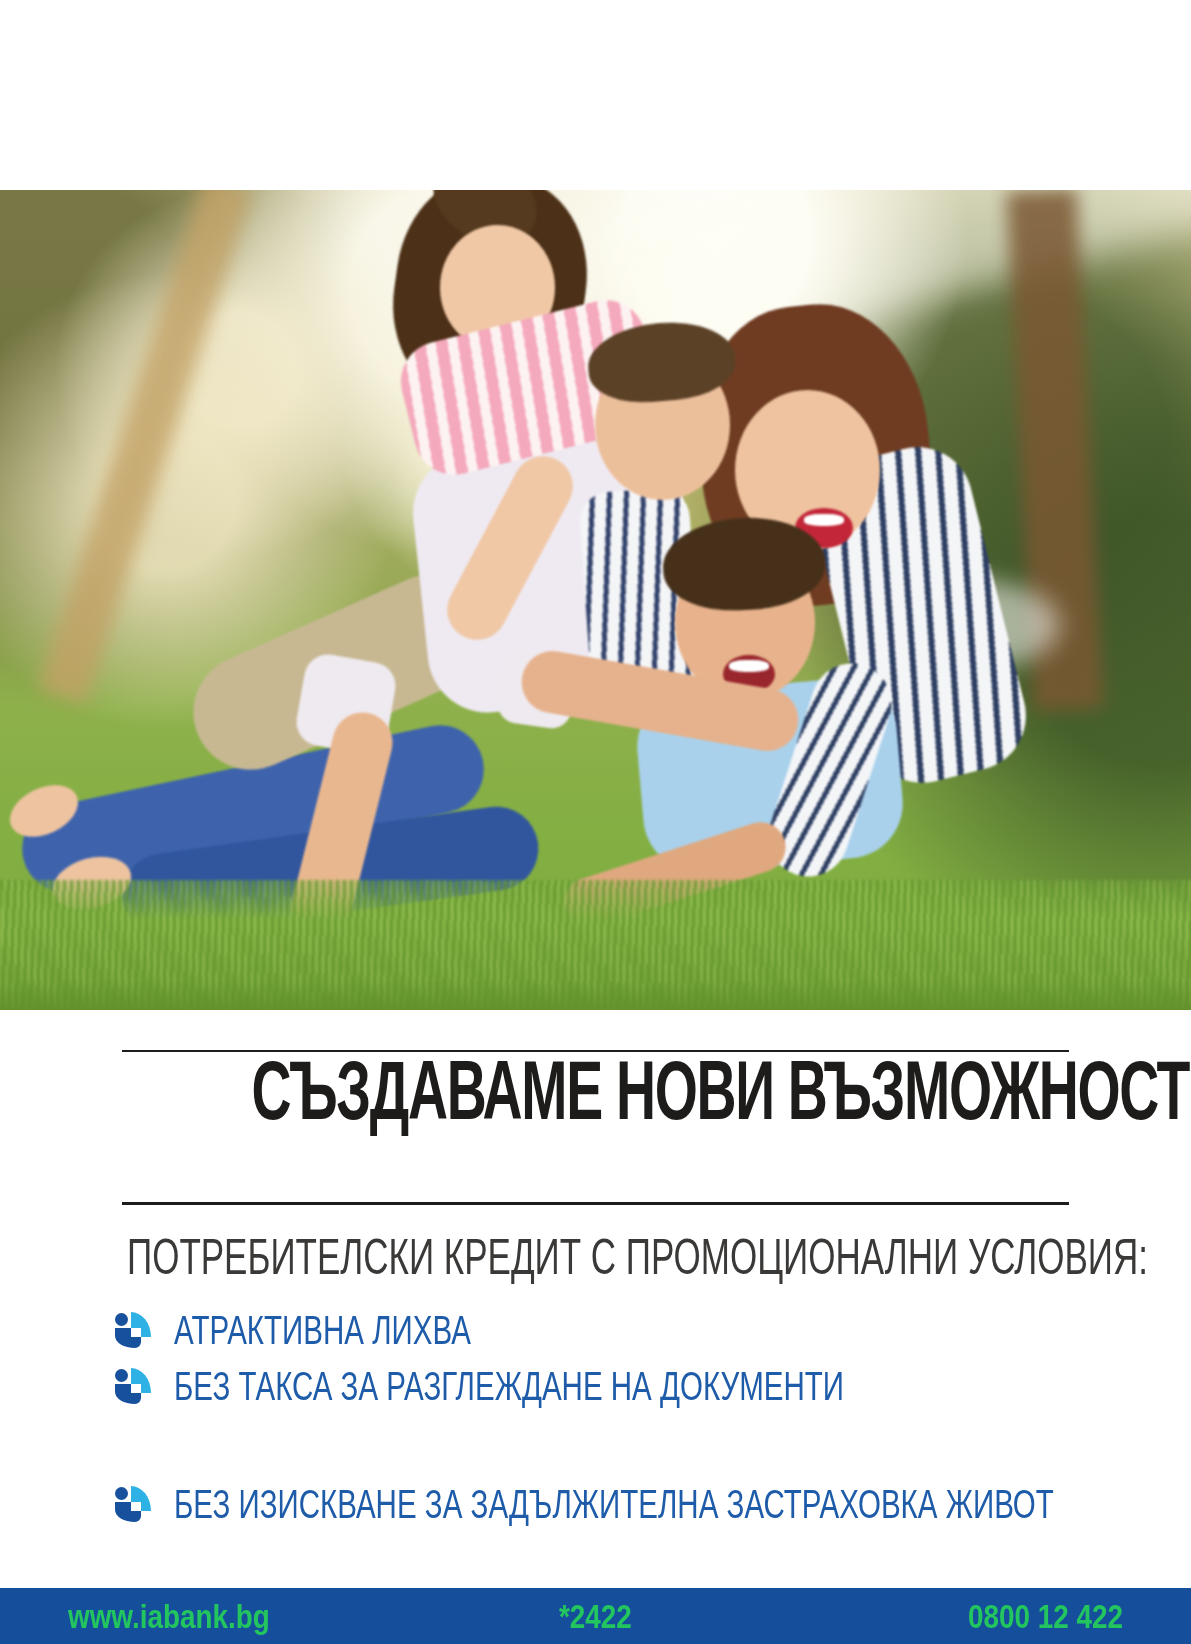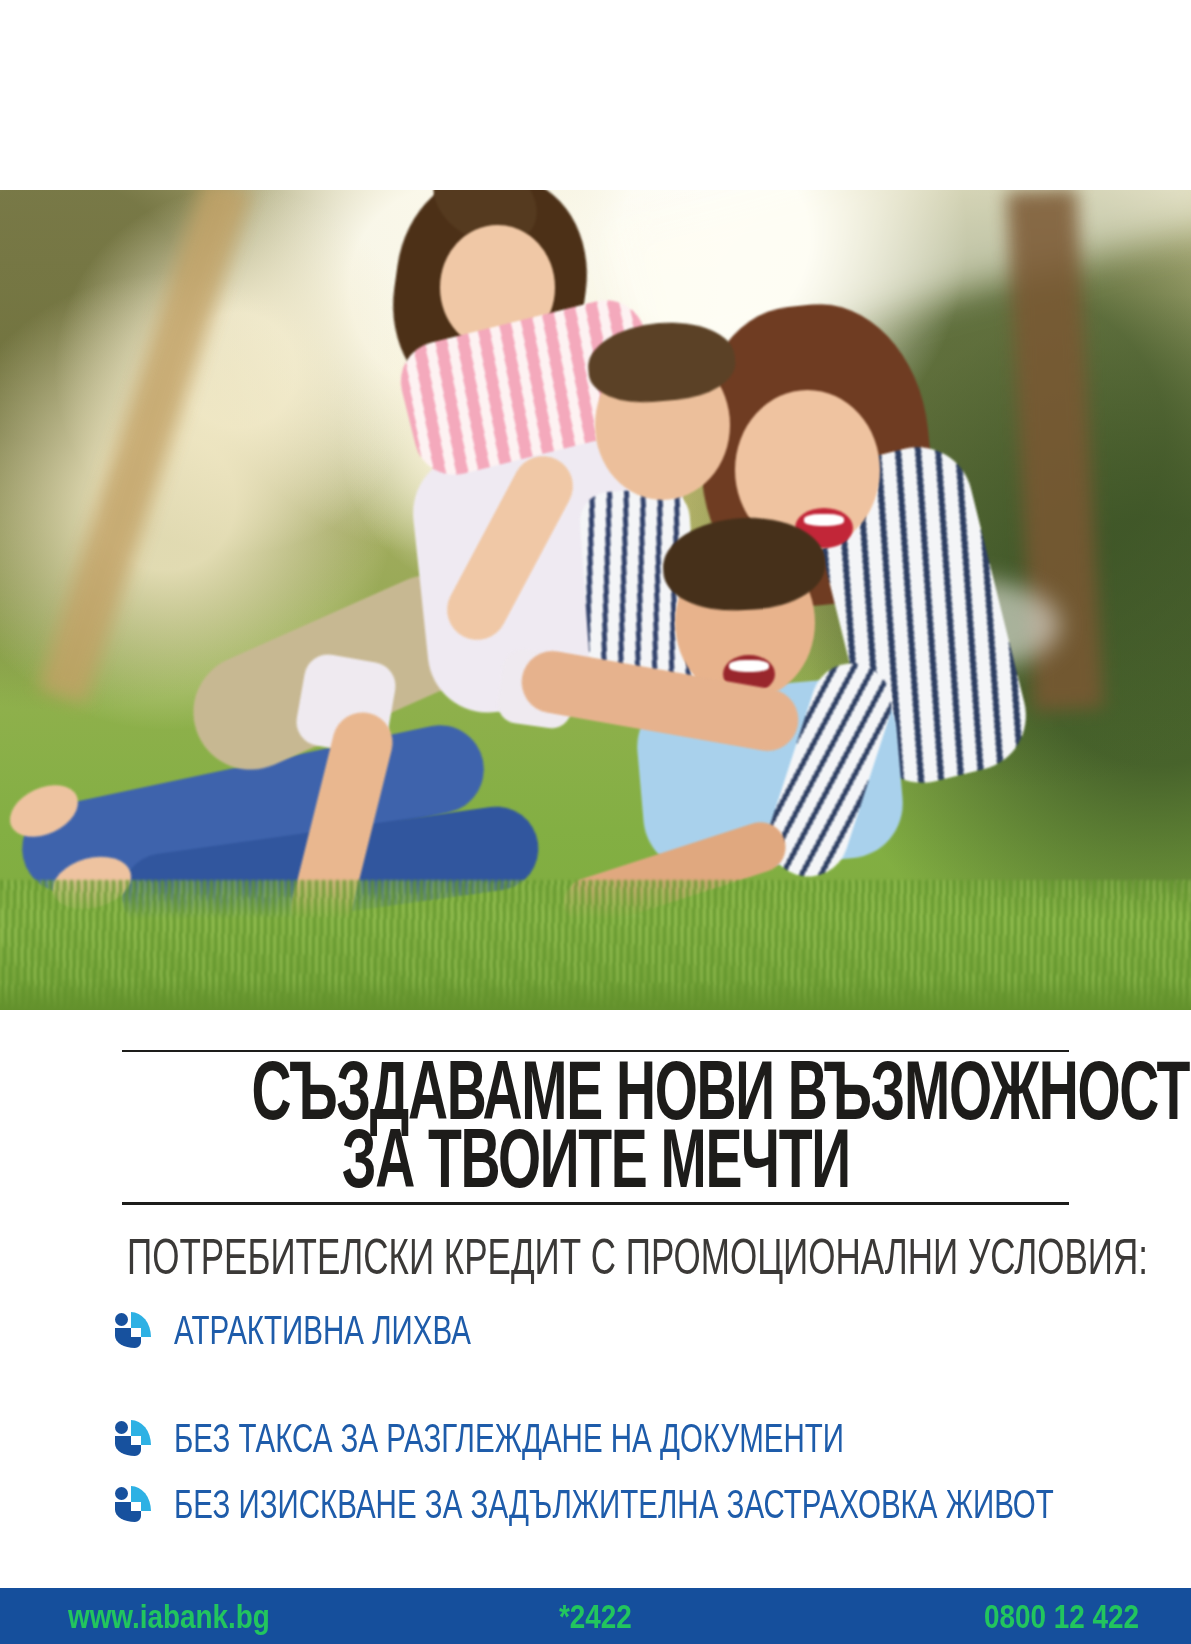--- a/index.html
+++ b/index.html
@@ -103,29 +103,29 @@
   .rule-top{top:1050px;height:2px;}
   .rule-bottom{top:1202px;height:3px;}
   .headline{position:absolute;left:0;top:1056px;width:1191px;text-align:center;color:#1d1c1a;font-weight:bold;}
   .hl-line{height:68px;line-height:68px;font-size:84px;white-space:nowrap;}
   .hl-line>span{display:inline-block;transform:scaleX(.66);transform-origin:center;letter-spacing:-2px;}
   .subheading{position:absolute;left:127px;top:1232px;font-size:50px;line-height:1;color:#3b3937;white-space:nowrap;}
   .subheading>span{display:inline-block;transform:scaleX(.70);transform-origin:left center;}
 
   .benefits{position:absolute;left:0;top:0;margin:0;padding:0;list-style:none;}
   .benefit{position:absolute;left:114px;display:flex;align-items:center;gap:22px;justify-content:center;}
-  .benefit-1{top:1310px;} .benefit-2{top:1418px;} .benefit-3{top:1484px;}
+  .benefit-1{top:1310px;} .benefit-2{top:1366px;} .benefit-3{top:1484px;}
   .benefit-label{font-size:41px;line-height:1;color:#1e5caa;white-space:nowrap;display:inline-block;transform:scaleX(.72);transform-origin:left center;}
 
   
   .bottom-bar{position:absolute;left:0;top:1588px;width:1191px;height:71px;background:#154f9c;color:#22c55e;font-weight:bold;font-size:34px;}
   .bottom-bar .f{position:absolute;top:0;height:56px;line-height:56px;white-space:nowrap;}
   .f-left{left:68px;} .f-left>span{display:inline-block;transform:scaleX(.82);transform-origin:left center;}
   .f-center{left:0;width:1191px;text-align:center;} .f-center>span{display:inline-block;transform:scaleX(.82);transform-origin:center;}
-  .f-right{right:52px;} .f-right>span{display:inline-block;transform:scaleX(.82);transform-origin:right center;}
+  .f-right{right:68px;} .f-right>span{display:inline-block;transform:scaleX(.82);transform-origin:right center;}
 </style>
 </head>
 <body>
 
 <div class="poster">
 
 
   <div class="photo">
     <div class="ph-bg"></div>
     <div class="ph-streak"></div>
@@ -168,21 +168,20 @@
     <div class="fig ball-p3"></div>
     <div class="fig son-arm"></div>
     <div class="fig mom-hand"></div>
     <div class="grass-front"></div>
     <div class="grass-bottom"></div>
   </div>
 
   <div class="rule rule-top"></div>
   <h1 class="headline" style="margin:0;">
     <div class="hl-line"><span>СЪЗДАВАМЕ НОВИ ВЪЗМОЖНОСТИ</span></div>
-    <div class="hl-line"><span>ЗА ТВОИТЕ МЕЧТИ</span></div>
   </h1>
   <div class="rule rule-bottom"></div>
 
   <div class="subheading"><span>ПОТРЕБИТЕЛСКИ КРЕДИТ С ПРОМОЦИОНАЛНИ УСЛОВИЯ:</span></div>
 
   <ul class="benefits">
     <li class="benefit benefit-1">
       <span class="mark mark--small">
         <i class="m-q"></i>
         <i class="m-head"></i>

